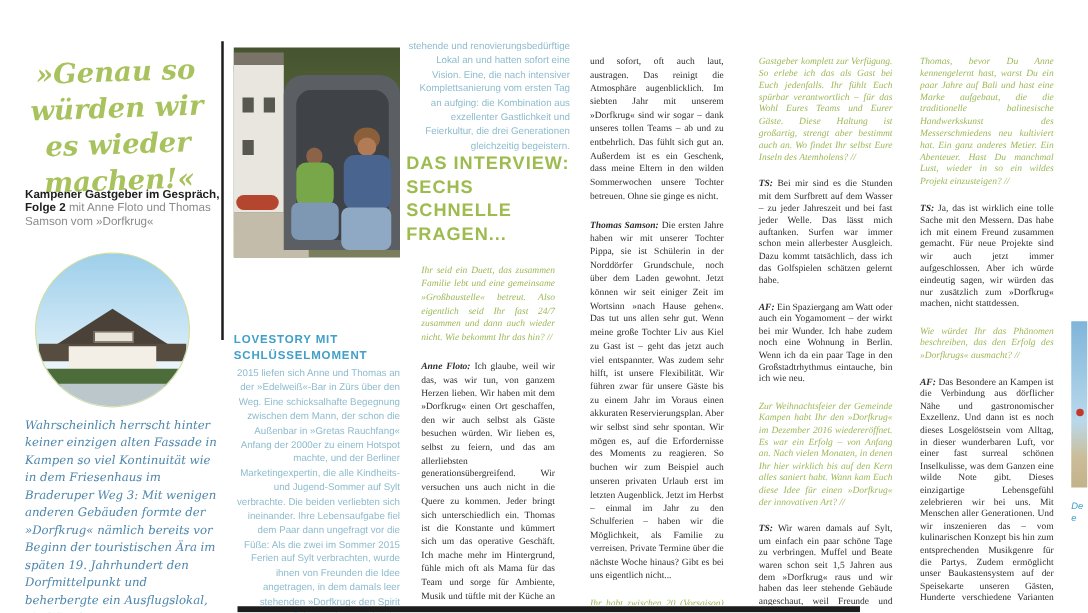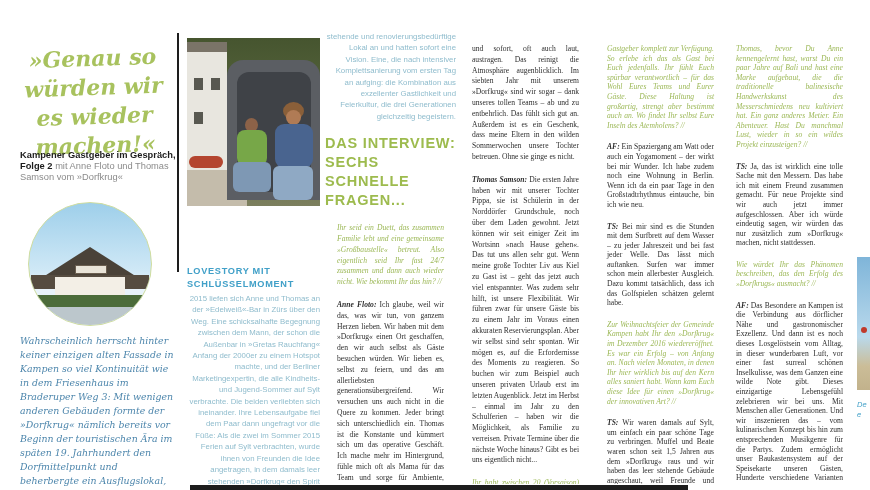--- a/index.html
+++ b/index.html
@@ -114,35 +114,35 @@
     <div class="ph-m-jeans"></div>
   </div>
 
   <div class="abs" style="left:187px;top:221px;width:133px;height:262px;overflow:hidden;margin-top:44px;">
     <div class="love-head">LOVESTORY MIT SCHLÜSSELMOMENT</div>
     <div class="love-body" style="margin-top:2px;">2015 liefen sich Anne und Thomas an der »Edelweiß«-Bar in Zürs über den Weg. Eine schicksalhafte Begegnung zwischen dem Mann, der schon die Außenbar in »Gretas Rauchfang« Anfang der 2000er zu einem Hotspot machte, und der Berliner Marketingexpertin, die alle Kindheits- und Jugend-Sommer auf Sylt verbrachte. Die beiden verliebten sich ineinander. Ihre Lebensaufgabe fiel dem Paar dann ungefragt vor die Füße: Als die zwei im Sommer 2015 Ferien auf Sylt verbrachten, wurde ihnen von Freunden die Idee angetragen, in dem damals leer stehenden »Dorfkrug« den Spirit aufleben zu lassen, der der »Whiskymeile« und auch dem »Dorfkrug« zu Legendenstatus verholfen hatte. Die beiden schauten sich das leer</div>
   </div>
 
   <div class="abs" style="left:325px;top:31px;width:131px;height:452px;overflow:hidden;">
     <div class="love-body">stehende und renovierungsbedürftige Lokal an und hatten sofort eine Vision. Eine, die nach intensiver Komplettsanierung vom ersten Tag an aufging: die Kombination aus exzellenter Gastlichkeit und Feierkultur, die drei Generationen gleichzeitig begeistern.</div>
-    <div class="int-head" style="margin-top:12px;">DAS INTERVIEW: SECHS SCHNELLE FRAGEN...</div>
+    <div class="int-head" style="margin-top:0;">DAS INTERVIEW: SECHS SCHNELLE FRAGEN...</div>
     <p class="serifbody lh11 qtext" style="margin-top:13px;">Ihr seid ein Duett, das zusammen Familie lebt und eine gemeinsame »Großbaustelle« betreut. Also eigentlich seid Ihr fast 24/7 zusammen und dann auch wieder nicht. Wie bekommt Ihr das hin? //</p>
     <p class="serifbody lh11 gap6"><span class="speaker">Anne Floto:</span><span> Ich glaube, weil wir das, was wir tun, von ganzem Herzen lieben. Wir haben mit dem »Dorfkrug« einen Ort geschaffen, den wir auch selbst als Gäste besuchen würden. Wir lieben es, selbst zu feiern, und das am allerliebsten generationsübergreifend. Wir versuchen uns auch nicht in die Quere zu kommen. Jeder bringt sich unterschiedlich ein. Thomas ist die Konstante und kümmert sich um das operative Geschäft. Ich mache mehr im Hintergrund, fühle mich oft als Mama für das Team und sorge für Ambiente, Musik und tüftle mit der Küche an neuen Gerichten. Außerdem gehören wir zu denen, die ihre Konflikte immer</span></p>
   </div>
 
   <div class="abs" style="left:460px;top:32px;width:131px;height:452px;overflow:hidden;">
     <p class="serifbody lh11">und sofort, oft auch laut, austragen. Das reinigt die Atmosphäre augenblicklich. Im siebten Jahr mit unserem »Dorfkrug« sind wir sogar – dank unseres tollen Teams – ab und zu entbehrlich. Das fühlt sich gut an. Außerdem ist es ein Geschenk, dass meine Eltern in den wilden Sommerwochen unsere Tochter betreuen. Ohne sie ginge es nicht.</p>
     <p class="serifbody lh11"><span class="speaker">Thomas Samson:</span><span> Die ersten Jahre haben wir mit unserer Tochter Pippa, sie ist Schülerin in der Norddörfer Grundschule, noch über dem Laden gewohnt. Jetzt können wir seit einiger Zeit im Wortsinn »nach Hause gehen«. Das tut uns allen sehr gut. Wenn meine große Tochter Liv aus Kiel zu Gast ist – geht das jetzt auch viel entspannter. Was zudem sehr hilft, ist unsere Flexibilität. Wir führen zwar für unsere Gäste bis zu einem Jahr im Voraus einen akkuraten Reservierungsplan. Aber wir selbst sind sehr spontan. Wir mögen es, auf die Erfordernisse des Moments zu reagieren. So buchen wir zum Beispiel auch unseren privaten Urlaub erst im letzten Augenblick. Jetzt im Herbst – einmal im Jahr zu den Schulferien – haben wir die Möglichkeit, als Familie zu verreisen. Private Termine über die nächste Woche hinaus? Gibt es bei uns eigentlich nicht...</span></p>
     <p class="serifbody lh11 qtext gap8">Ihr habt zwischen 20 (Vorsaison) und 40 Mitarbeitende in der Hochsaison. Etliche im Team sind schon von Anfang an dabei. Ihr betrachtet jeden Tag wie eine Inszenierung – so als würdet Ihr auf die Bühne gehen. Ihr zelebriert das mit Euern Mitarbeiter*innen. Das finde ich einen bewundernswerten Ansatz. Ihr stellt Euch alle mit Euerm Können als</p>
   </div>
 
   <div class="abs" style="left:595px;top:32px;width:131px;height:452px;overflow:hidden;">
     <p class="serifbody lh96 qtext">Gastgeber komplett zur Verfügung. So erlebe ich das als Gast bei Euch jedenfalls. Ihr fühlt Euch spürbar verantwortlich – für das Wohl Eures Teams und Eurer Gäste. Diese Haltung ist großartig, strengt aber bestimmt auch an. Wo findet Ihr selbst Eure Inseln des Atemholens? //</p>
+    <p class="serifbody lh96"><span class="speaker">TS:</span><span> Bei mir sind es die Stunden mit dem Surfbrett auf dem Wasser – zu jeder Jahreszeit und bei fast jeder Welle. Das lässt mich auftanken. Surfen war immer schon mein allerbester Ausgleich. Dazu kommt tatsächlich, dass ich das Golfspielen schätzen gelernt habe.</span></p>
     <p class="serifbody lh96"><span class="speaker">AF:</span><span> Ein Spaziergang am Watt oder auch ein Yogamoment – der wirkt bei mir Wunder. Ich habe zudem noch eine Wohnung in Berlin. Wenn ich da ein paar Tage in den Großstadtrhythmus eintauche, bin ich wie neu.</span></p>
-    <p class="serifbody lh96"><span class="speaker">TS:</span><span> Bei mir sind es die Stunden mit dem Surfbrett auf dem Wasser – zu jeder Jahreszeit und bei fast jeder Welle. Das lässt mich auftanken. Surfen war immer schon mein allerbester Ausgleich. Dazu kommt tatsächlich, dass ich das Golfspielen schätzen gelernt habe.</span></p>
     <p class="serifbody lh96 qtext gap8">Zur Weihnachtsfeier der Gemeinde Kampen habt Ihr den »Dorfkrug« im Dezember 2016 wiedereröffnet. Es war ein Erfolg – von Anfang an. Nach vielen Monaten, in denen Ihr hier wirklich bis auf den Kern alles saniert habt. Wann kam Euch diese Idee für einen »Dorfkrug« der innovativen Art? //</p>
     <p class="serifbody lh96"><span class="speaker">TS:</span><span> Wir waren damals auf Sylt, um einfach ein paar schöne Tage zu verbringen. Muffel und Beate waren schon seit 1,5 Jahren aus dem »Dorfkrug« raus und wir haben das leer stehende Gebäude angeschaut, weil Freunde und unser späterer Geschäftspartner meinten, wir müssten das unbedingt machen und für einen Ort mit Seele sorgen. Schon bei der ersten Begehung haben wir alles genau vor uns gesehen. So, wie es heute ist.</span></p>
   </div>
 
   <div class="abs" style="left:724px;top:32px;width:131px;height:452px;overflow:hidden;">
     <p class="serifbody lh96 qtext">Thomas, bevor Du Anne kennengelernt hast, warst Du ein paar Jahre auf Bali und hast eine Marke aufgebaut, die die traditionelle balinesische Handwerkskunst des Messerschmiedens neu kultiviert hat. Ein ganz anderes Metier. Ein Abenteuer. Hast Du manchmal Lust, wieder in so ein wildes Projekt einzusteigen? //</p>
     <p class="serifbody lh96"><span class="speaker">TS:</span><span> Ja, das ist wirklich eine tolle Sache mit den Messern. Das habe ich mit einem Freund zusammen gemacht. Für neue Projekte sind wir auch jetzt immer aufgeschlossen. Aber ich würde eindeutig sagen, wir würden das nur zusätzlich zum »Dorfkrug« machen, nicht stattdessen.</span></p>
     <p class="serifbody lh96 qtext gap8">Wie würdet Ihr das Phänomen beschreiben, das den Erfolg des »Dorfkrugs« ausmacht? //</p>
     <p class="serifbody lh96"><span class="speaker">AF:</span><span> Das Besondere an Kampen ist die Verbindung aus dörflicher Nähe und gastronomischer Exzellenz. Und dann ist es noch dieses Losgelöstsein vom Alltag, in dieser wunderbaren Luft, vor einer fast surreal schönen Inselkulisse, was dem Ganzen eine wilde Note gibt. Dieses einzigartige Lebensgefühl zelebrieren wir bei uns. Mit Menschen aller Generationen. Und wir inszenieren das – vom kulinarischen Konzept bis hin zum entsprechenden Musikgenre für die Partys. Zudem ermöglicht unser Baukastensystem auf der Speisekarte unseren Gästen, Hunderte verschiedene Varianten auszuwählen. Ganz nach der</span></p>
   </div>

